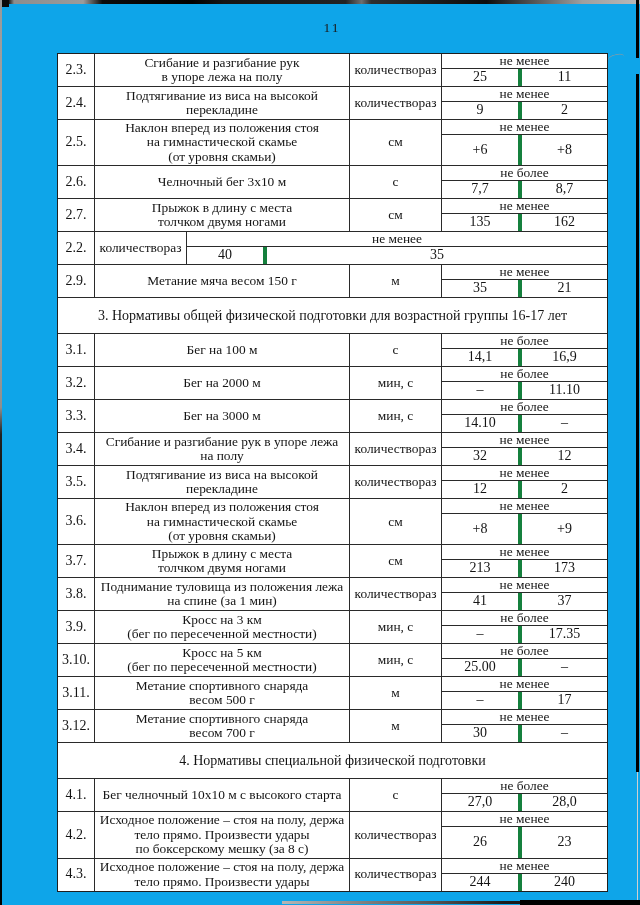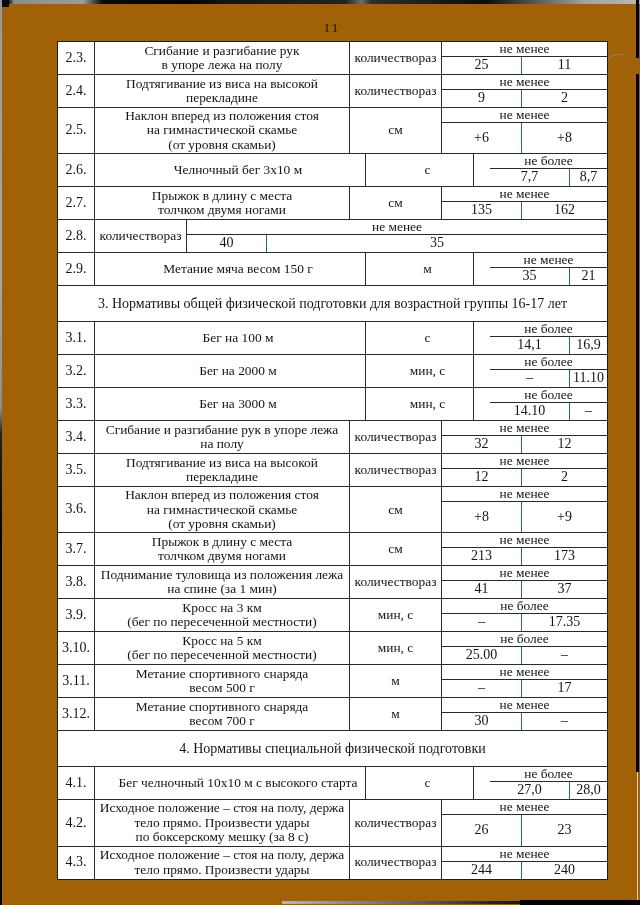--- a/index.html
+++ b/index.html
@@ -1,21 +1,21 @@
 <!DOCTYPE html>
 <html><head>
 <meta charset="utf-8">
 <style>
   * { margin:0; padding:0; box-sizing:border-box; }
   html,body { width:640px; height:905px; }
   body{
     font-family:"Liberation Serif","DejaVu Serif",serif;
     background:#ffffff; color:#141414; position:relative; overflow:hidden;
   }
-  .page{ position:absolute; inset:0; background:#a16207;padding-left:36px; }
+  .page{ position:absolute; inset:0; background:#0ea5e9;padding-left:36px; }
 
   
   .edge-top{
     position:absolute; top:0; left:0; width:640px; height:4px;
     background:linear-gradient(90deg,#000 0,#000 1.2%,#8d8d8d 2.2%,#9b9b9b 13%,
       #0b0b0b 16%,#000 30%,#151515 35%,#232323 54%,#6e6e6e 56.5%,#2e2e2e 58%,
       #0c0c0c 76%,#9f9f9f 91%,#b9b9b9 100%);
   }
   .edge-top-corner{ position:absolute; top:0; left:0; width:9px; height:7px; background:#0a0a0a; }
   .edge-left{
@@ -37,32 +37,32 @@
     border-top:1.5px solid #9a9a9a; border-radius:50% 50% 0 0; transform:rotate(-14deg); opacity:.8;
   }
 
   .page-number{
     position:absolute; top:20px; left:0; width:100%; text-align:center;
     font-size:13.5px; letter-spacing:2px; text-indent:24px; color:#1a1a1a;
   }
 
   
   .norm-table{
-    position:absolute; left:57px; top:41px; width:551px;
+    position:absolute; left:57px; top:53px; width:551px;
     border:1.5px solid #1f1f1f; background:#fff;
   }
   .norm-table > *:not(:last-child){ border-bottom:1px solid #2a2a2a; }
 
   .sec-header{
     min-height:36px; display:flex; align-items:center; justify-content:center;
     text-align:right; font-size:14px; padding:3px 10px;
   }
 
   .row{ display:flex; align-items:stretch; }
-  .row.lines1{ min-height:30px;gap:16px; }
+  .row.lines1{ min-height:30px; }
   .row.lines2{ min-height:32px; }
   .row.lines3{ min-height:45px; }
 
   .cell{ border-right:1px solid #2a2a2a; }
   .cell.num{
     width:37px; display:flex; align-items:center; justify-content:center;
     font-size:14px; padding-bottom:1px;
   }
   .cell.ex{
     width:255px; display:flex; flex-direction:column; align-items:center; justify-content:center;
@@ -78,21 +78,21 @@
   .vals{ flex:1; display:flex; flex-direction:column; }
   .limit{
     height:15px; line-height:14px; text-align:center; font-size:13.4px;
     border-bottom:1px solid #2a2a2a;
   }
   .vrow{ flex:1; display:flex; align-items:stretch; }
   .val{
     display:flex; align-items:center; justify-content:center;
     font-size:14px; padding-bottom:1px;
   }
-  .val.v1{ width:80px; border-right:1px solid #15803d; }
+  .val.v1{ width:80px; border-right:4px solid #15803d; }
   .val.v2{ flex:1; }
 </style>
 </head>
 <body>
 
 <div class="page">
   <div class="edge-top"></div>
   <div class="edge-top-corner"></div>
   <div class="edge-left"></div>
   <div class="edge-right"></div>
@@ -185,21 +185,21 @@
         </div>
         <div class="vals">
           <div class="limit">не менее</div>
           <div class="vrow">
             <div class="val v1">135</div>
             <div class="val v2">162</div>
           </div>
         </div>
       </div>
       <div class="row lines2">
-        <div class="cell num">2.8.</div>
+        <div class="cell num">2.2.</div>
         <div class="cell unit">
           <div class="ln">количество</div>
           <div class="ln">раз</div>
         </div>
         <div class="vals">
           <div class="limit">не менее</div>
           <div class="vrow">
             <div class="val v1">40</div>
             <div class="val v2">35</div>
           </div>

